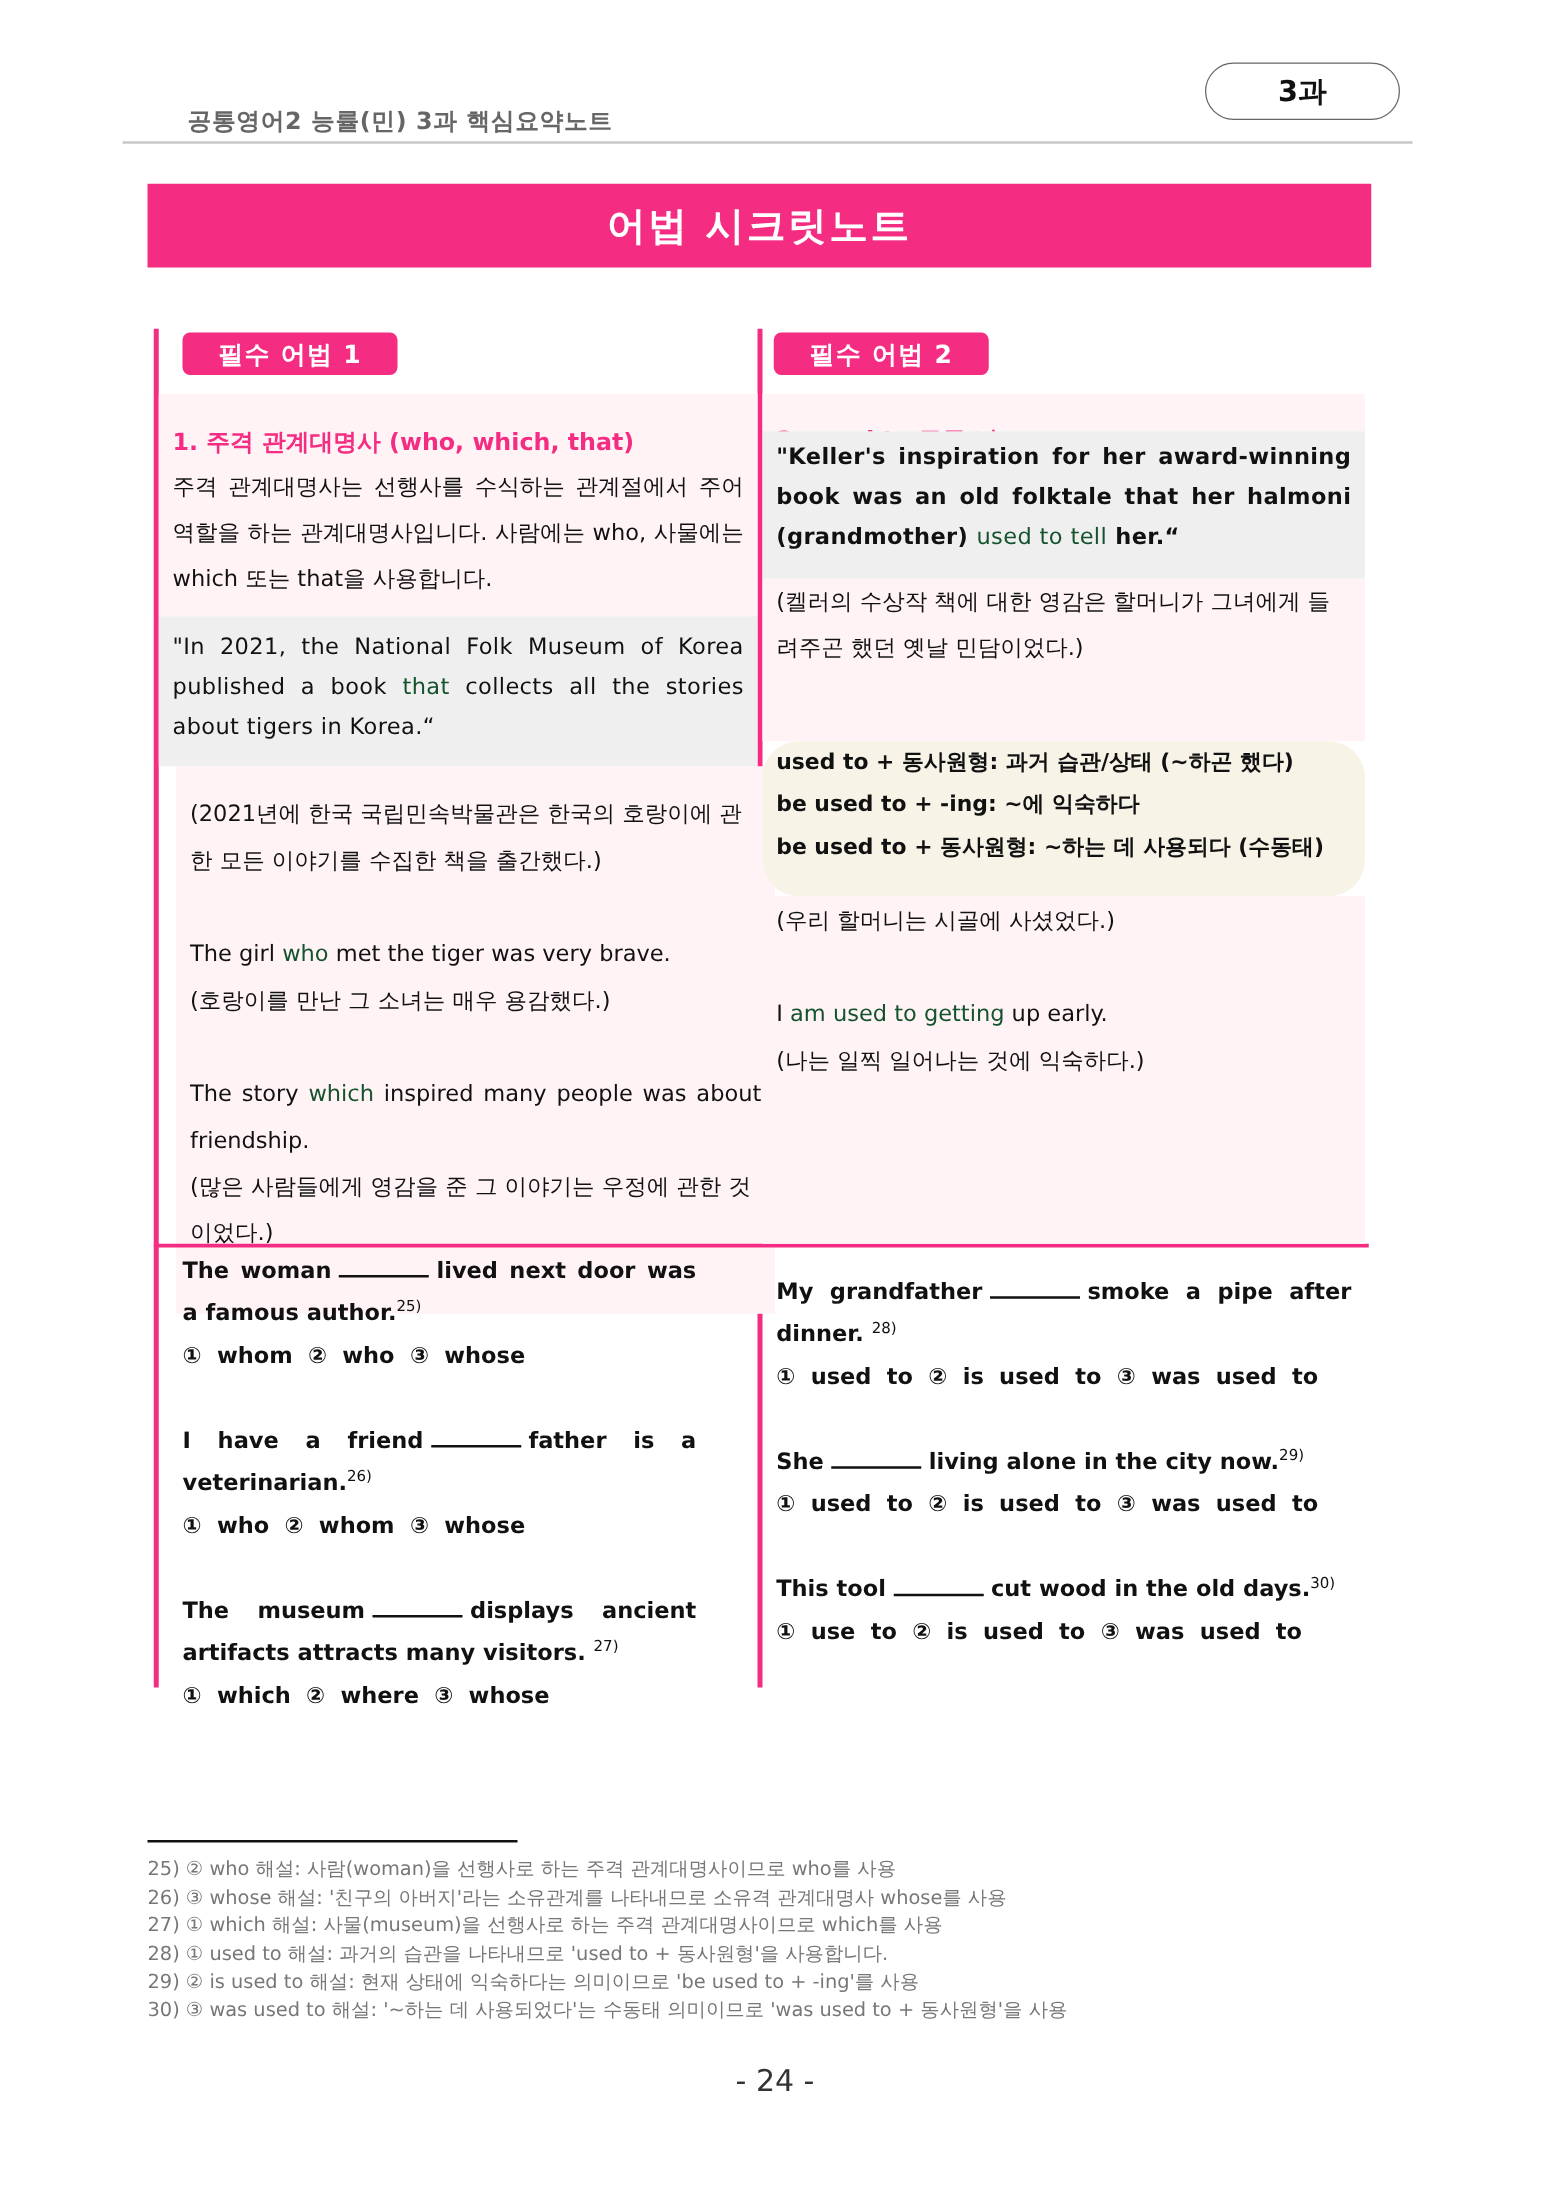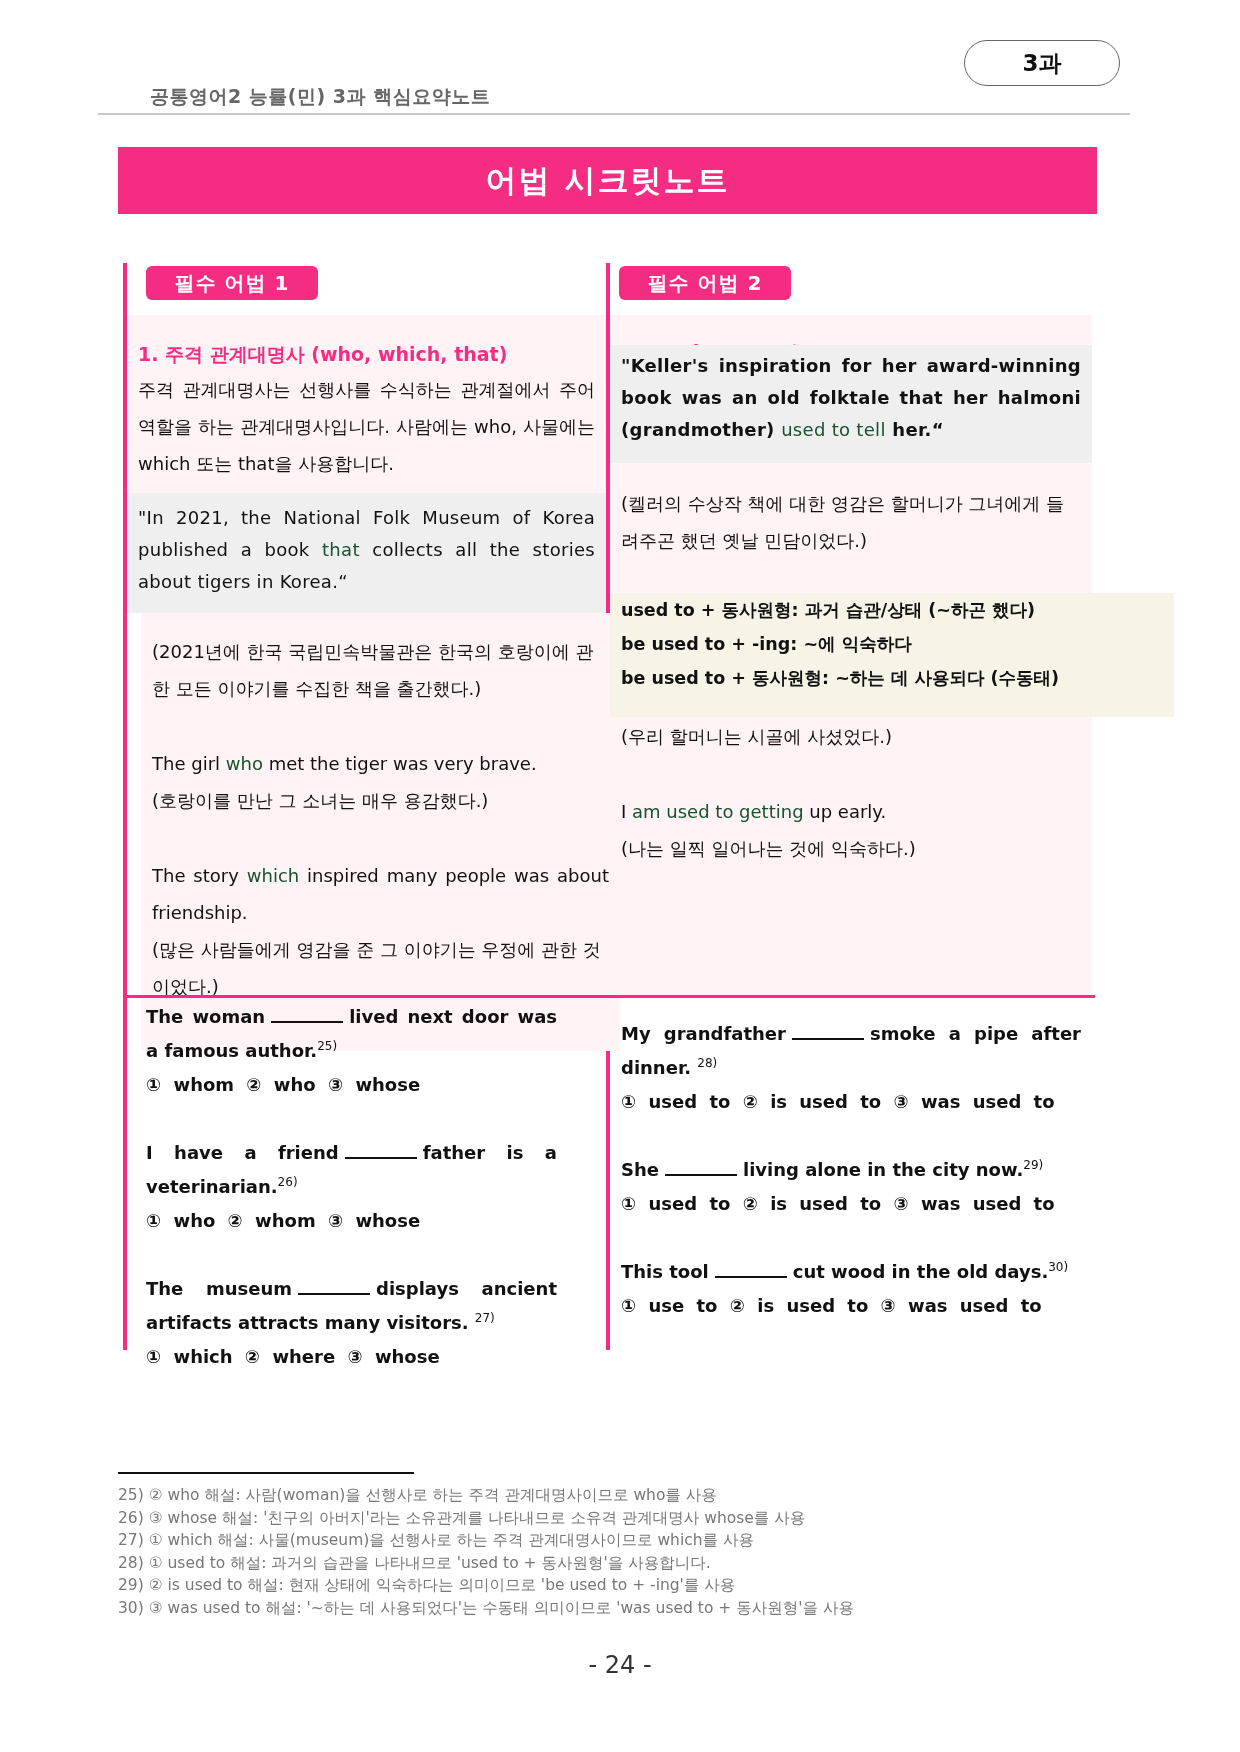--- a/index.html
+++ b/index.html
@@ -1,20 +1,20 @@
 <!DOCTYPE html>
 <html><head>
 <meta charset="utf-8">
 <style>
   html, body { margin:0; padding:0; background:#ffffff; }
   body { width:1240px; height:1752px; position:relative; font-family:"DejaVu Sans", "Liberation Sans", sans-serif; color:#111; overflow:hidden; }
   .abs { position:absolute; }
   .header-title { left:118px; top:84px; font-size:19px; font-weight:bold; color:#666; letter-spacing:0.5px;margin-left:32px; }
   .header-rule { left:98px; top:113px; width:1032px; height:2px; background:#c8c8c8; }
-  .badge { left:964px; top:40px; width:156px; height:46px; border:1.5px solid #666; border-radius:24px; box-sizing:border-box; display:flex; align-items:center; justify-content:center; font-size:23px; font-weight:bold; color:#111; }
+  .badge { left:964px; top:50px; width:156px; height:46px; border:1.5px solid #666; border-radius:24px; box-sizing:border-box; display:flex; align-items:center; justify-content:center; font-size:23px; font-weight:bold; color:#111; }
   .banner { left:118px; top:147px; width:979px; height:67px; background:#f52d82; color:#fff; display:flex; align-items:center; justify-content:center; font-size:31px; font-weight:bold; letter-spacing:2px; }
 
   .vline { background:#f52d82; width:4px; }
   .hline { background:#f52d82; height:3px; }
 
   .label-pill { height:34px; background:#f52d82; border-radius:6px; color:#fff; font-size:20px; font-weight:bold; display:flex; align-items:center; justify-content:center; letter-spacing:1px; }
 
   .band { box-sizing:border-box; padding:0 11px; }
   .pink-bg { background:#fff3f6; }
   .gray-bg { background:#efefef; }
@@ -92,25 +92,25 @@
 <div class="abs label-pill" style="left:619px; top:266px; width:172px;">필수 어법 2</div>
 
 <div class="abs band pink-bg" style="left:610px; top:315px; width:482px; height:30px;">
   <div class="subhead" style="line-height:30px;">2. used to 구문 비교</div>
 </div>
 
 <div class="abs band gray-bg" style="left:610px; top:345px; width:482px; height:118px; padding-top:5px;">
   <div class="quote q-bold"><span>"Keller's inspiration for her award-winning book was an old folktale that her halmoni (grandmother) </span><span class="hl">used to tell</span><span> her.“</span></div>
 </div>
 
-<div class="abs band pink-bg" style="left:610px; top:463px; width:482px; height:130px; padding-top:22px;">
+<div class="abs band pink-bg" style="left:610px; top:463px; width:482px; height:130px; ">
   <div class="kr">(켈러의 수상작 책에 대한 영감은 할머니가 그녀에게 들려주곤 했던 옛날 민담이었다.)</div>
 </div>
 
-<div class="abs band beige-bg" style="left:610px; top:593px; width:564px; height:124px; padding-top:0px;">
+<div class="abs band beige-bg" style="left:610px; top:593px; width:482px; height:124px; padding-top:0px;border-radius:29px;">
   <div class="rule-txt">used to + 동사원형: 과거 습관/상태 (~하곤 했다)</div>
   <div class="rule-txt">be used to + -ing: ~에 익숙하다</div>
   <div class="rule-txt">be used to + 동사원형: ~하는 데 사용되다 (수동태)</div>
 </div>
 
 <div class="abs band pink-bg" style="left:610px; top:717px; width:482px; height:278px; padding-top:1px;">
   <div class="kr">(우리 할머니는 시골에 사셨었다.)</div>
   <div style="height:38px;"></div>
   <div class="body-txt"><span>I </span><span class="hl">am used to getting</span><span> up early.</span></div>
   <div class="kr">(나는 일찍 일어나는 것에 익숙하다.)</div>

